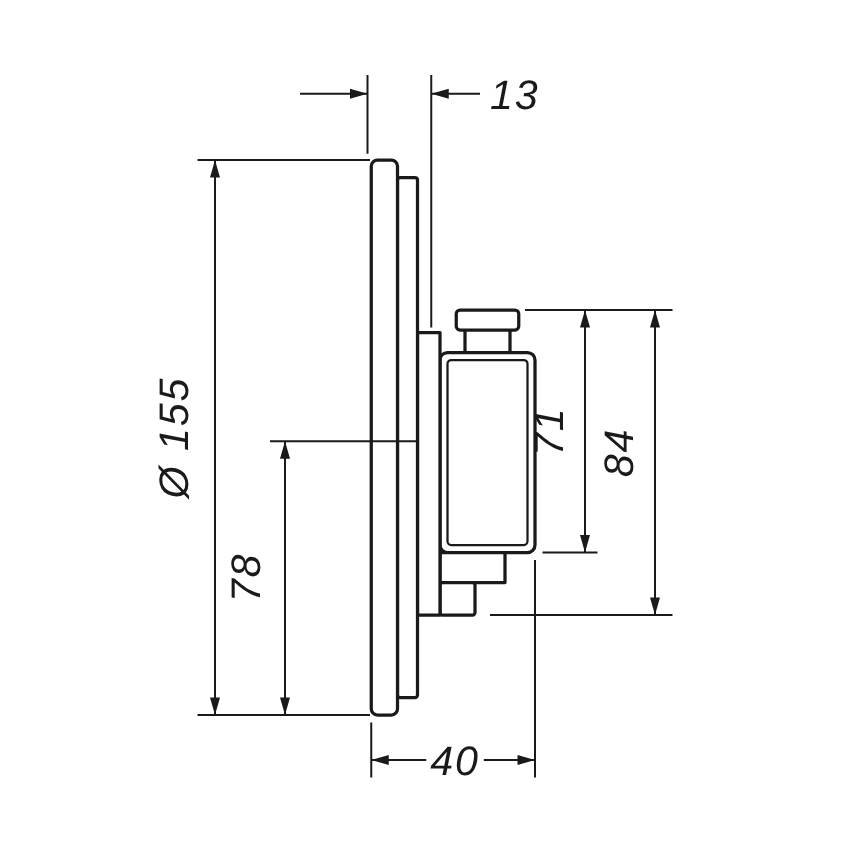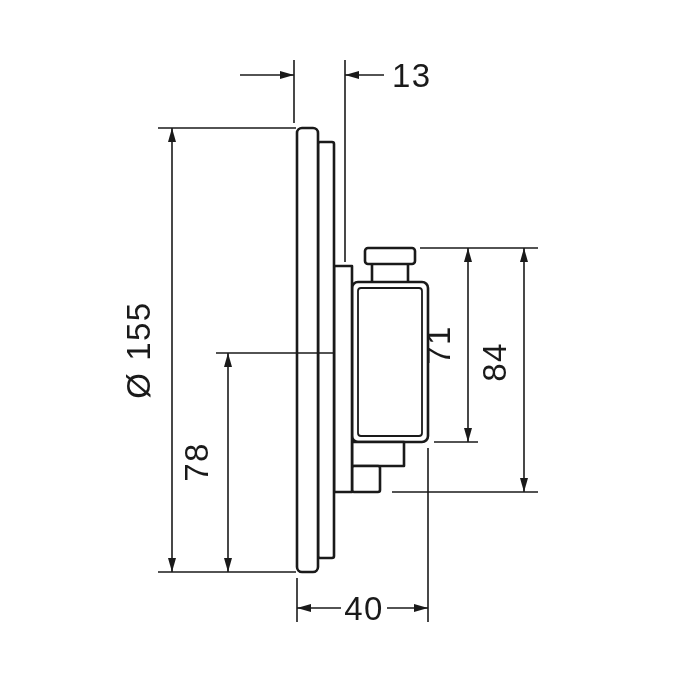--- a/index.html
+++ b/index.html
@@ -7,20 +7,21 @@
     padding: 0;
     background: #ffffff;
   }
   .stage {
     width: 680px;
     height: 680px;
     background: var(--bg, #ffffff);
     position: relative;
     overflow: hidden;
     font-family: "Liberation Sans", sans-serif;
+    font-style: italic;
   }
   svg { display: block; }
   .obj {
     fill: #ffffff;
     stroke: var(--line, #1a1a1a);
     stroke-width: 2.6;
     stroke-linejoin: round;
   }
   .obj-thin { stroke-width: 1.8; }
   .dim-line {

